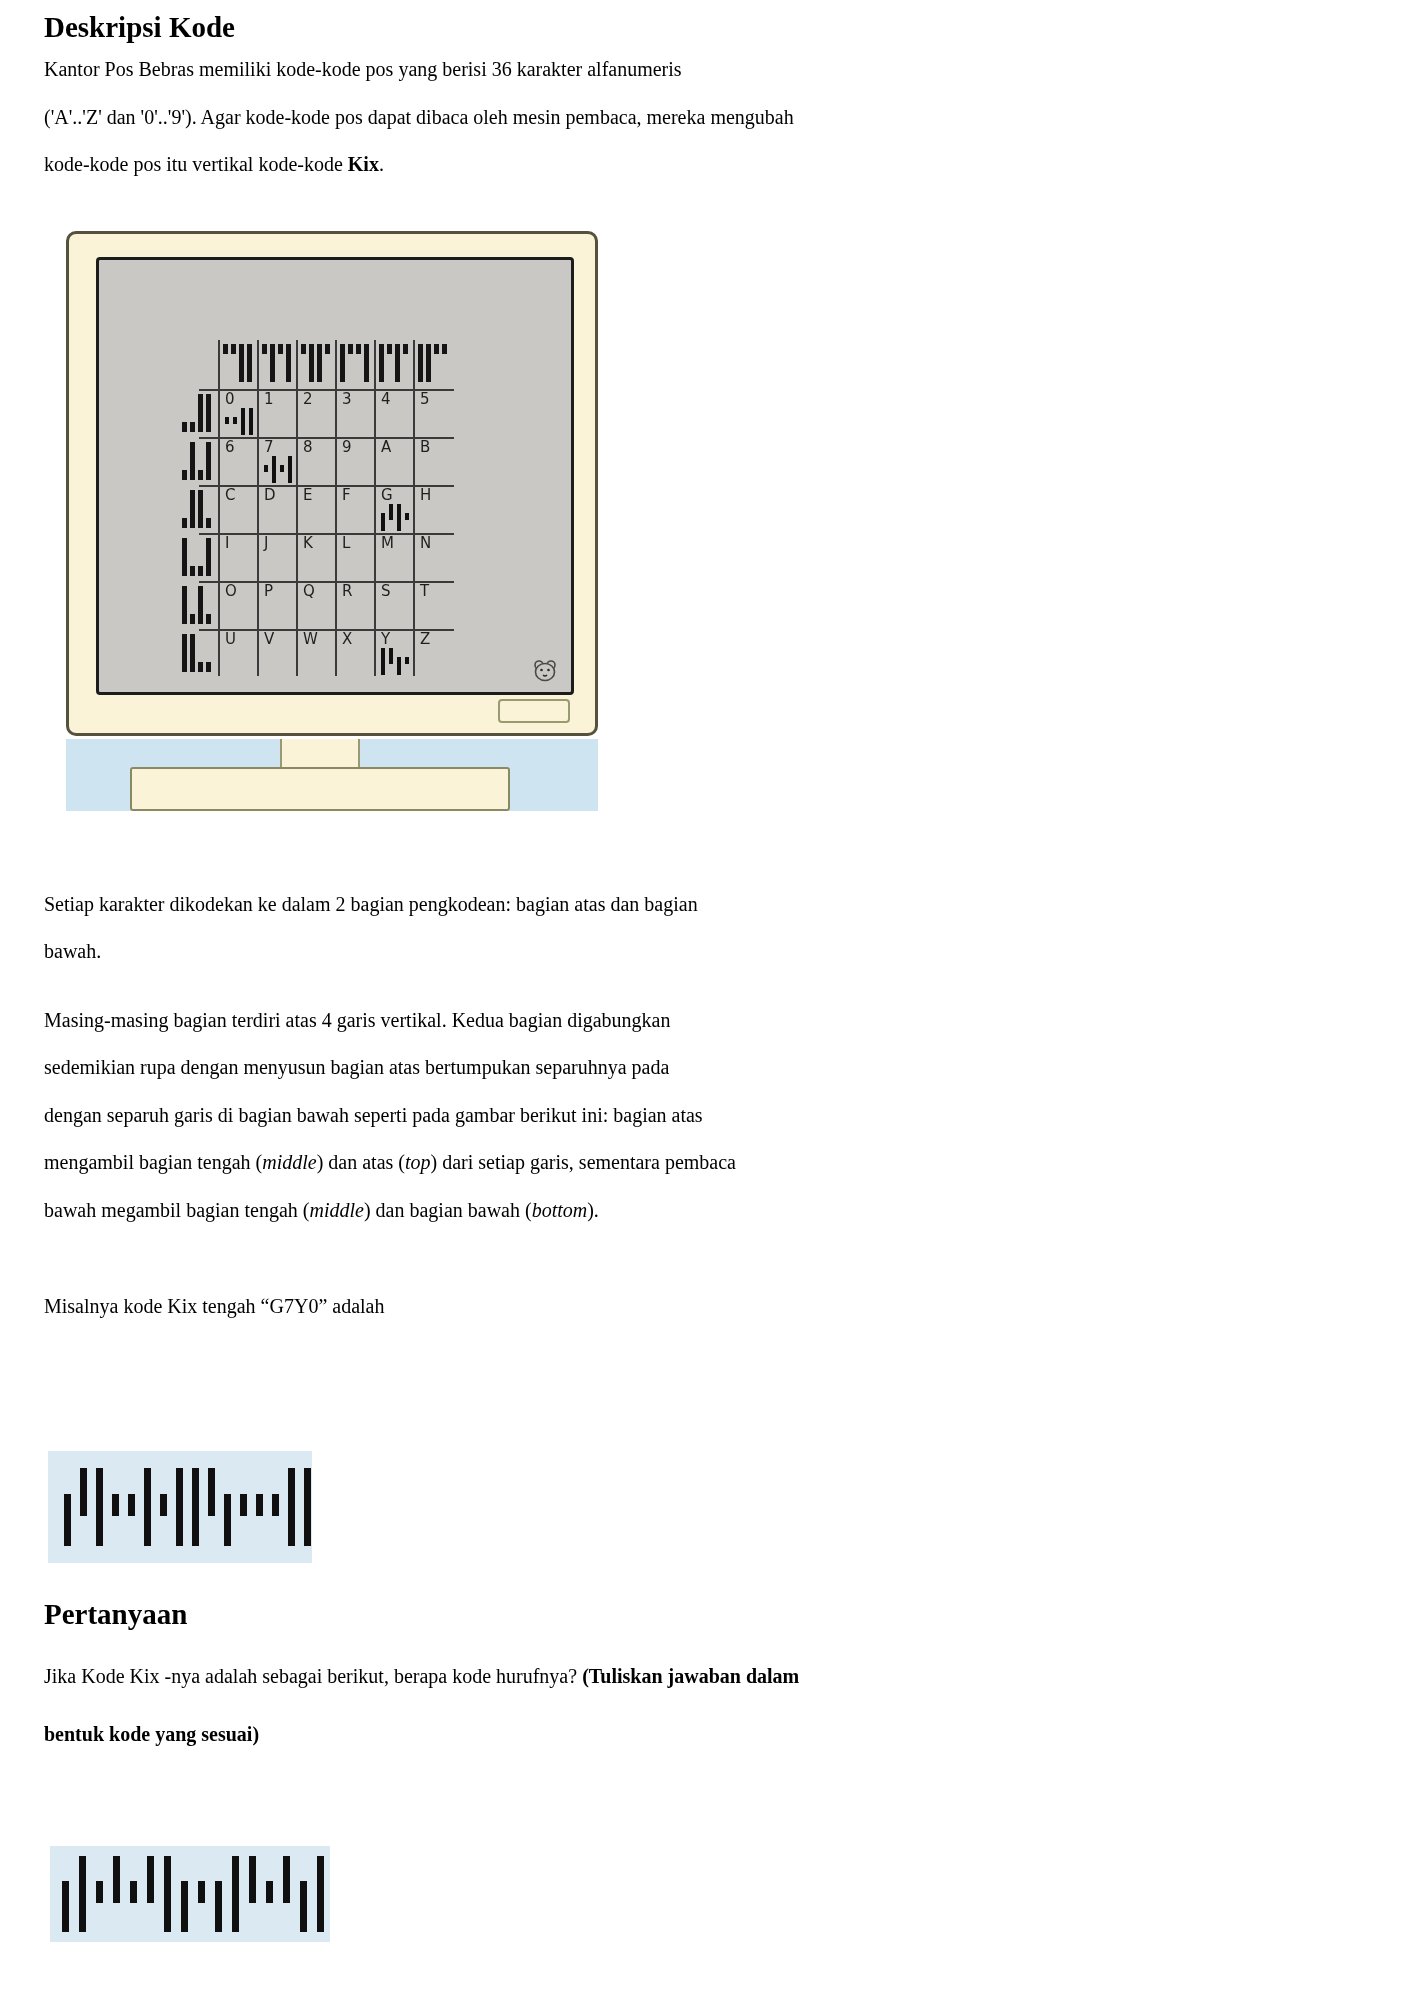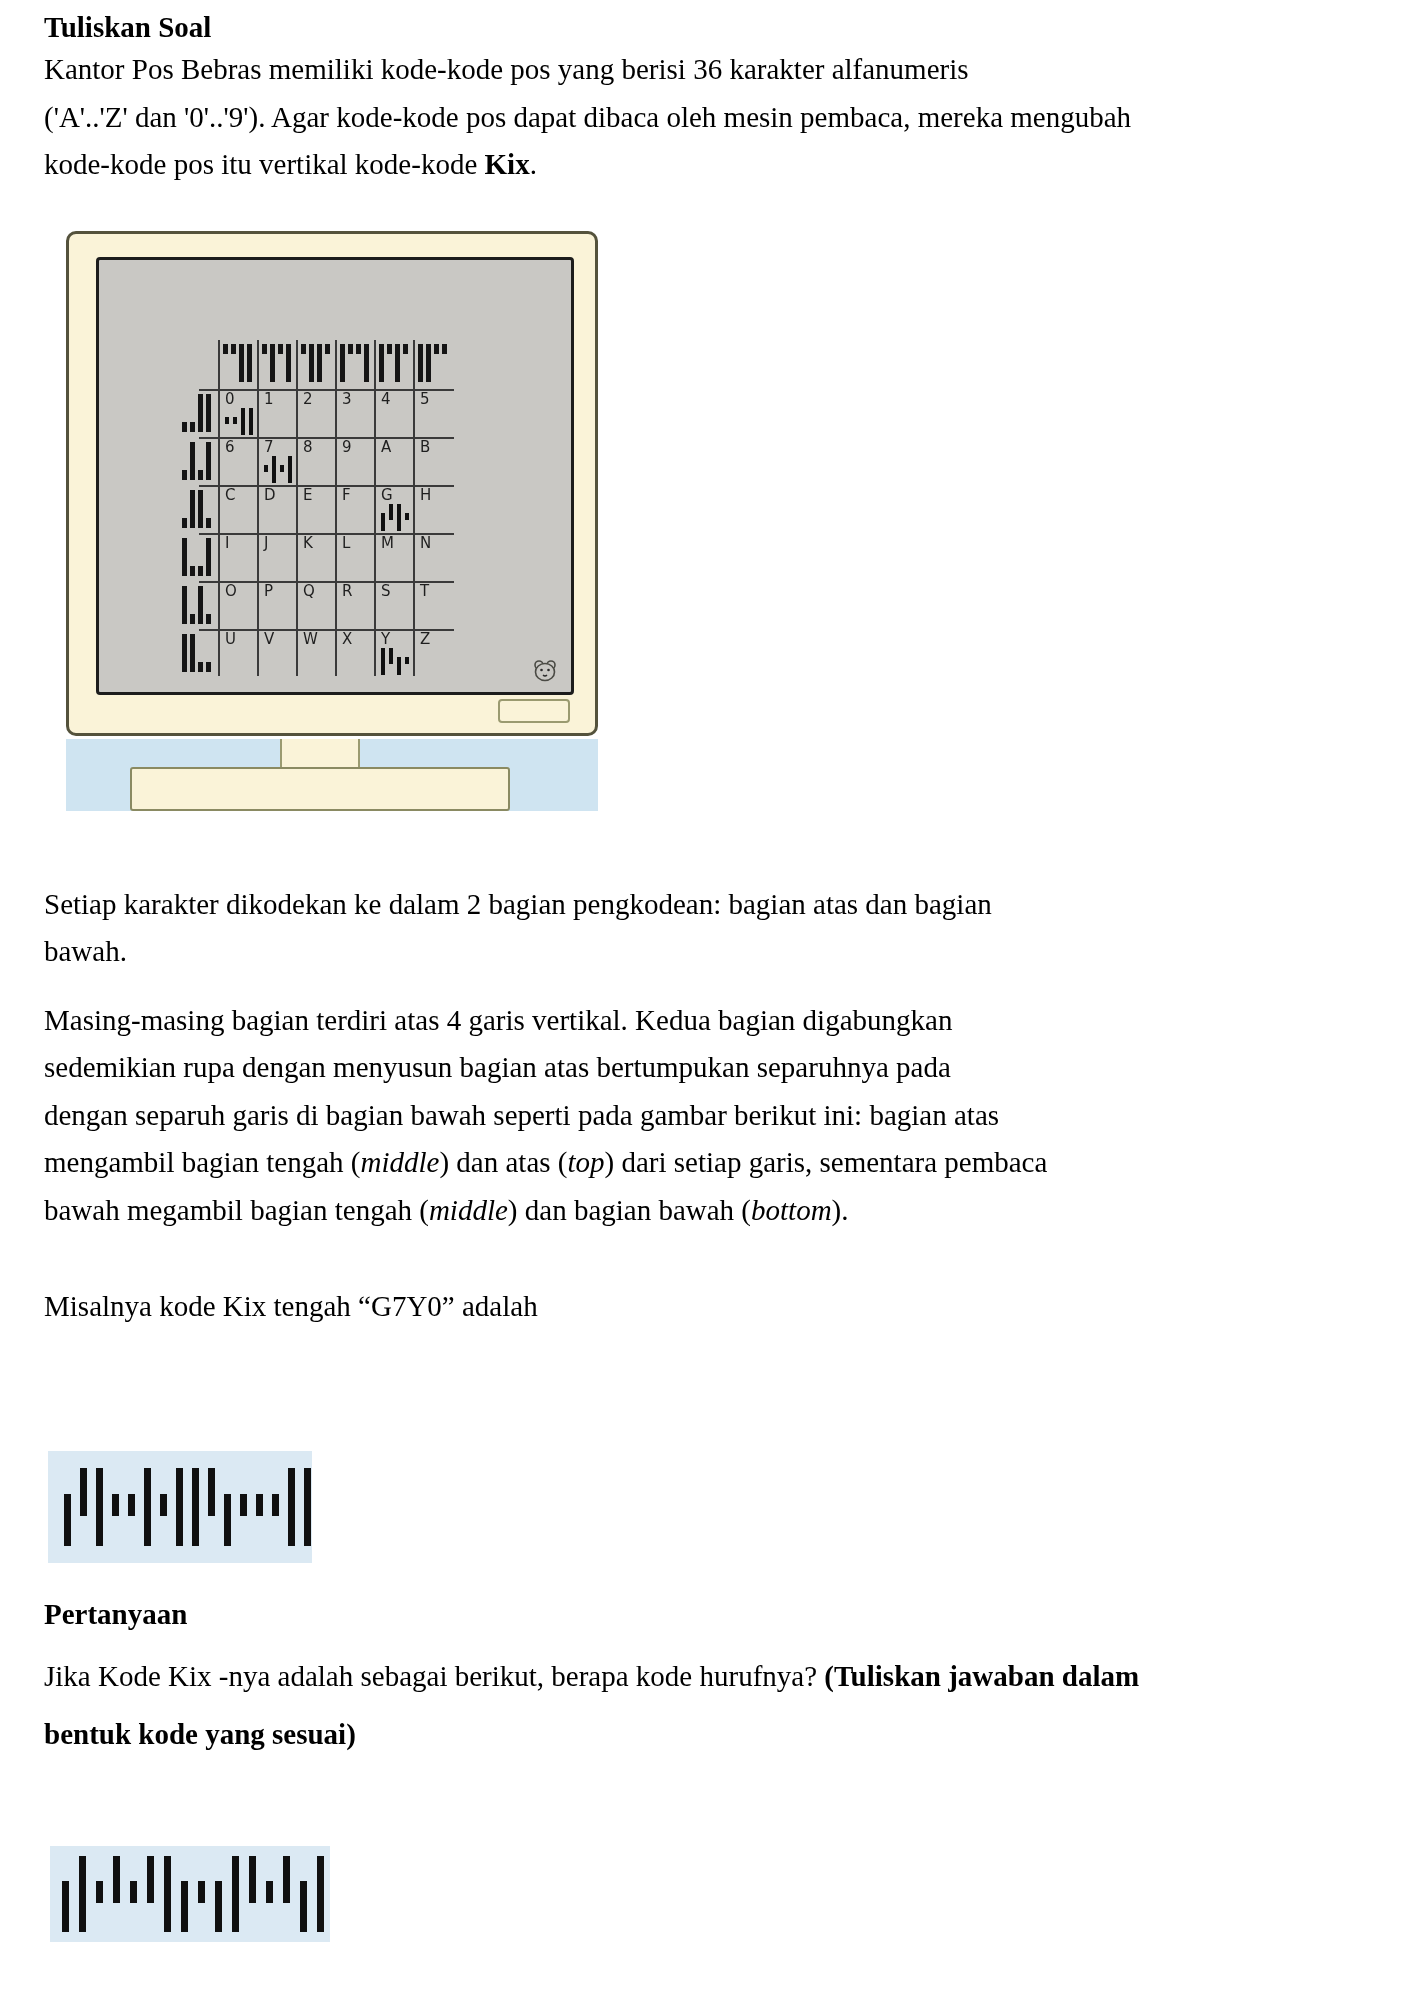--- a/index.html
+++ b/index.html
@@ -9,21 +9,21 @@
   }
   *{margin:0;padding:0;box-sizing:border-box}
   html,body{background:#fff}
   body{
     width:1414px;height:2000px;overflow:hidden;position:relative;
     padding-left:44px;color:var(--text);
     font-family:"Liberation Serif","DejaVu Serif",serif;
   }
   h1,h2{font-size:29px;font-weight:bold;line-height:38px}
   h1{margin-top:8px}
-  .para{font-size:29px;line-height:47.5px}
+  .para{font-size:20px;line-height:47.5px}
   .para .tline{white-space:nowrap}
   .it{font-style:italic}
   .bd{font-weight:bold}
 
   
   .figure{position:relative;height:580px;margin-top:42px;width:1320px}
   .blue-strip{position:absolute;left:22px;top:508px;width:532px;height:72px;background:var(--backdrop-blue)}
   .monitor{position:absolute;left:22px;top:0;width:532px;height:505px;background:var(--monitor-body);
     border:3px solid var(--monitor-border);border-radius:10px;z-index:2}
   .screen{position:absolute;left:27px;top:23px;width:478px;height:438px;background:var(--screen);
@@ -62,21 +62,21 @@
 
   .p-body1{margin-top:70px}
   .p-body2{margin-top:21px}
   .p-example{margin-top:49px}
   .h-question{margin-top:32px}
   .p-question{margin-top:14px;line-height:58px}
 </style>
 </head>
 <body>
 
-<h1>Tuliskan Soal</h1>
+<h1>Deskripsi Kode</h1>
 
 <div class="para">
     <div class="tline"><span>Kantor Pos Bebras memiliki kode-kode pos yang berisi 36 karakter alfanumeris</span></div>
     <div class="tline"><span>('A'..'Z' dan '0'..'9'). Agar kode-kode pos dapat dibaca oleh mesin pembaca, mereka mengubah</span></div>
     <div class="tline"><span>kode-kode pos itu vertikal kode-kode </span><span class="bd">Kix</span><span>.</span></div>
   </div>
 
 <div class="figure">
   <div class="blue-strip"></div>
   <div class="stand-neck"></div>

